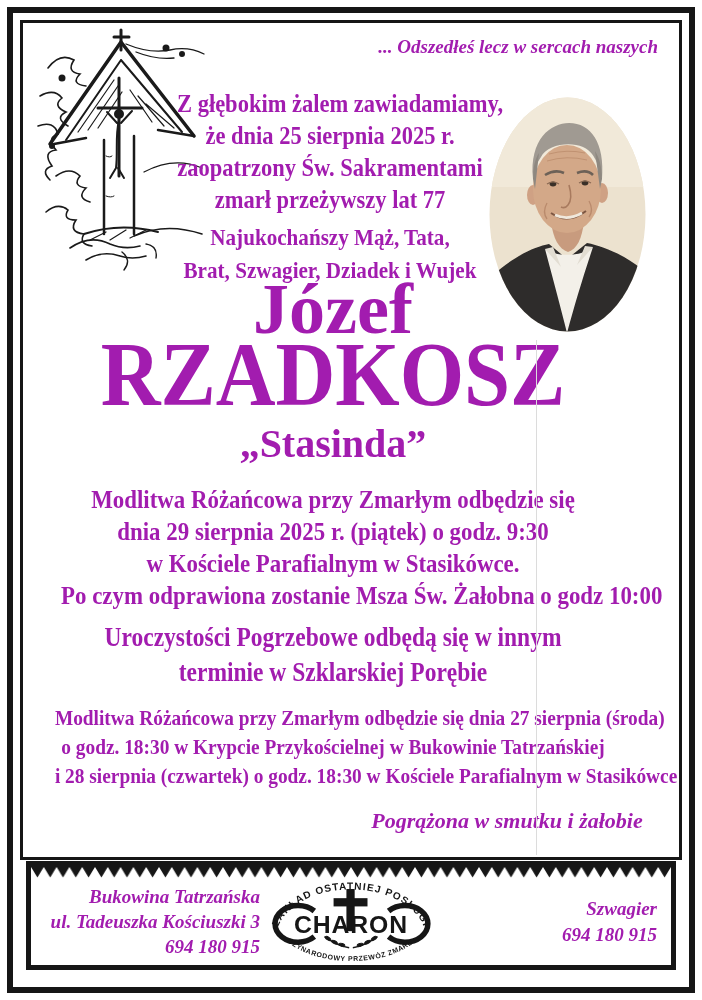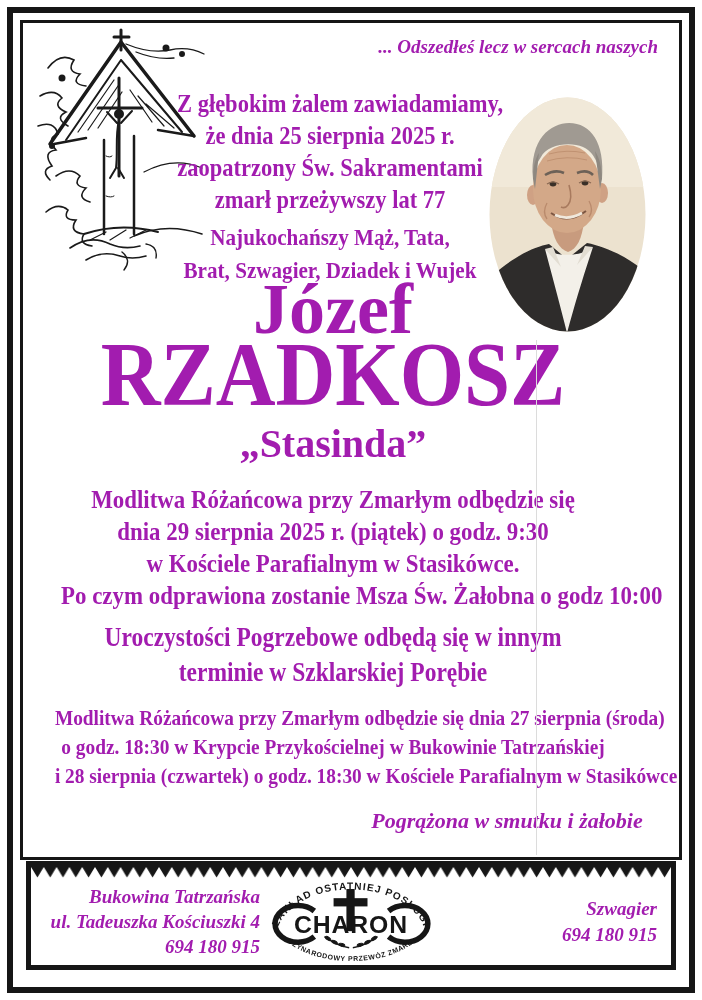--- a/index.html
+++ b/index.html
@@ -177,21 +177,21 @@
         <pattern id="saw" width="13" height="17" patternUnits="userSpaceOnUse">
           <path d="M0,0 H13 V6 L6.5,16.5 L0,6 Z" fill="#161616"></path>
         </pattern>
       </defs>
       <rect x="0" y="0" width="650" height="17" fill="url(#saw)"></rect>
     </svg>
 
     <div class="footer-content">
       <div class="addr">
         <div>Bukowina Tatrzańska</div>
-        <div>ul. Tadeuszka Kościuszki 4</div>
+        <div>ul. Tadeuszka Kościuszki 3</div>
         <div>694 180 915</div>
       </div>
 
       <svg class="logo-box" viewBox="0 0 190 96">
         <defs>
           <path id="arcTop" d="M16,52 A82,54 0 0 1 174,52"></path>
           <path id="arcBot" d="M26,70 A84,48 0 0 0 164,70"></path>
         </defs>
         <text font-family="Liberation Sans, sans-serif" font-size="11" font-weight="bold" fill="#161616" letter-spacing="1.2">
           <textPath href="#arcTop" startOffset="50%" text-anchor="middle">ZAKŁAD OSTATNIEJ POSŁUGI</textPath>

